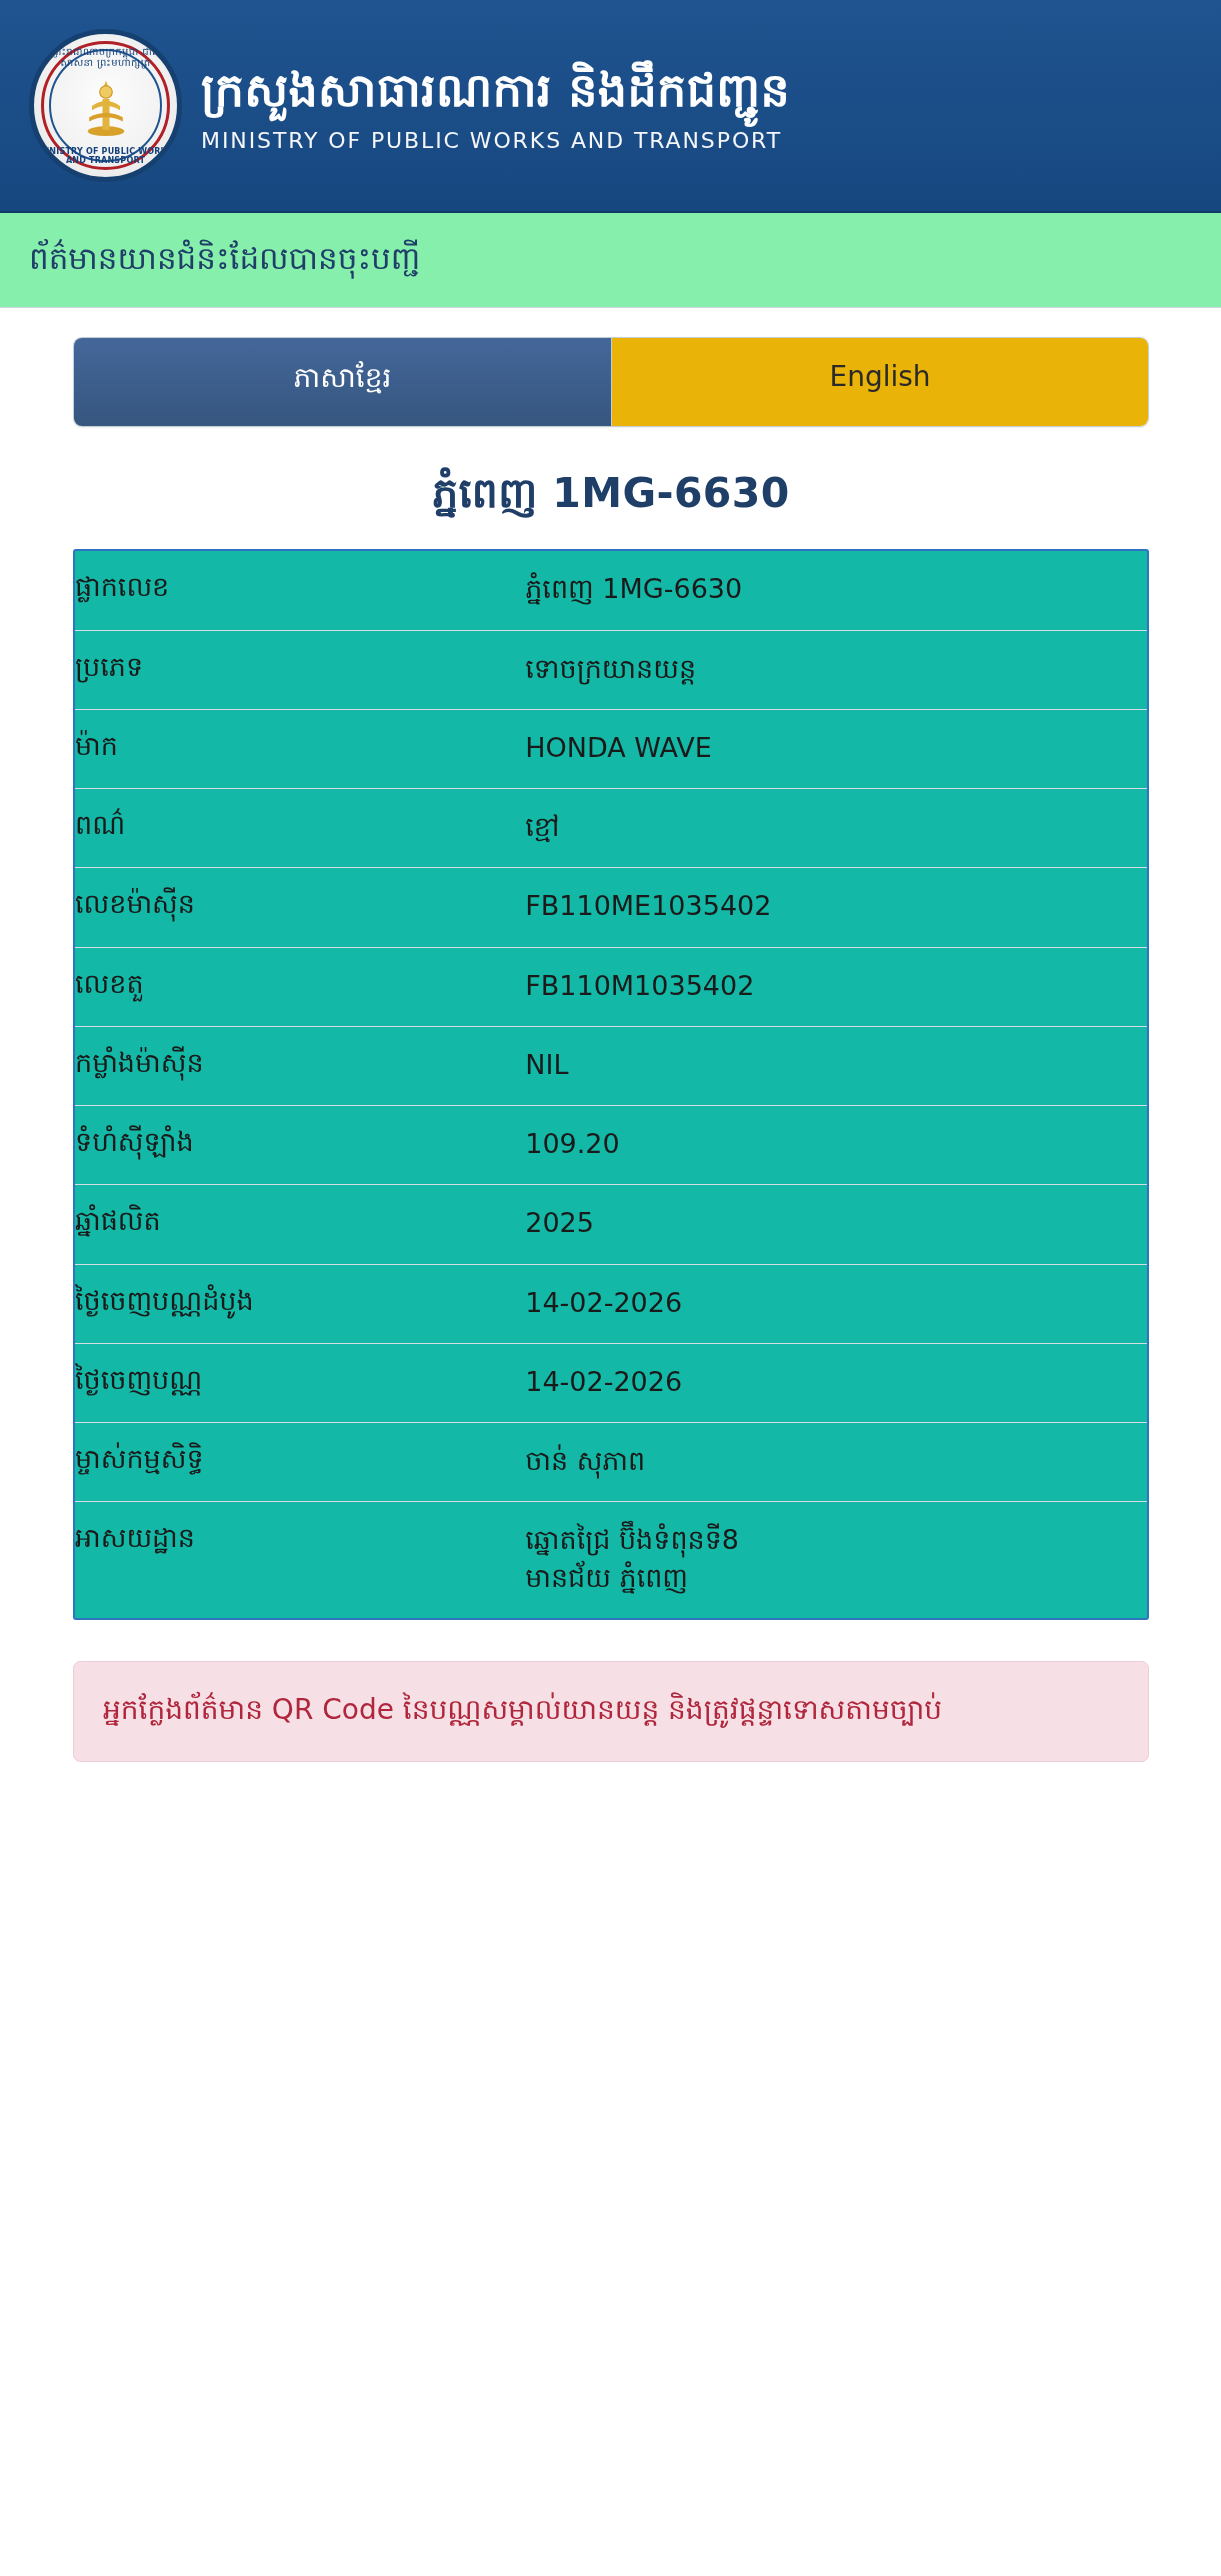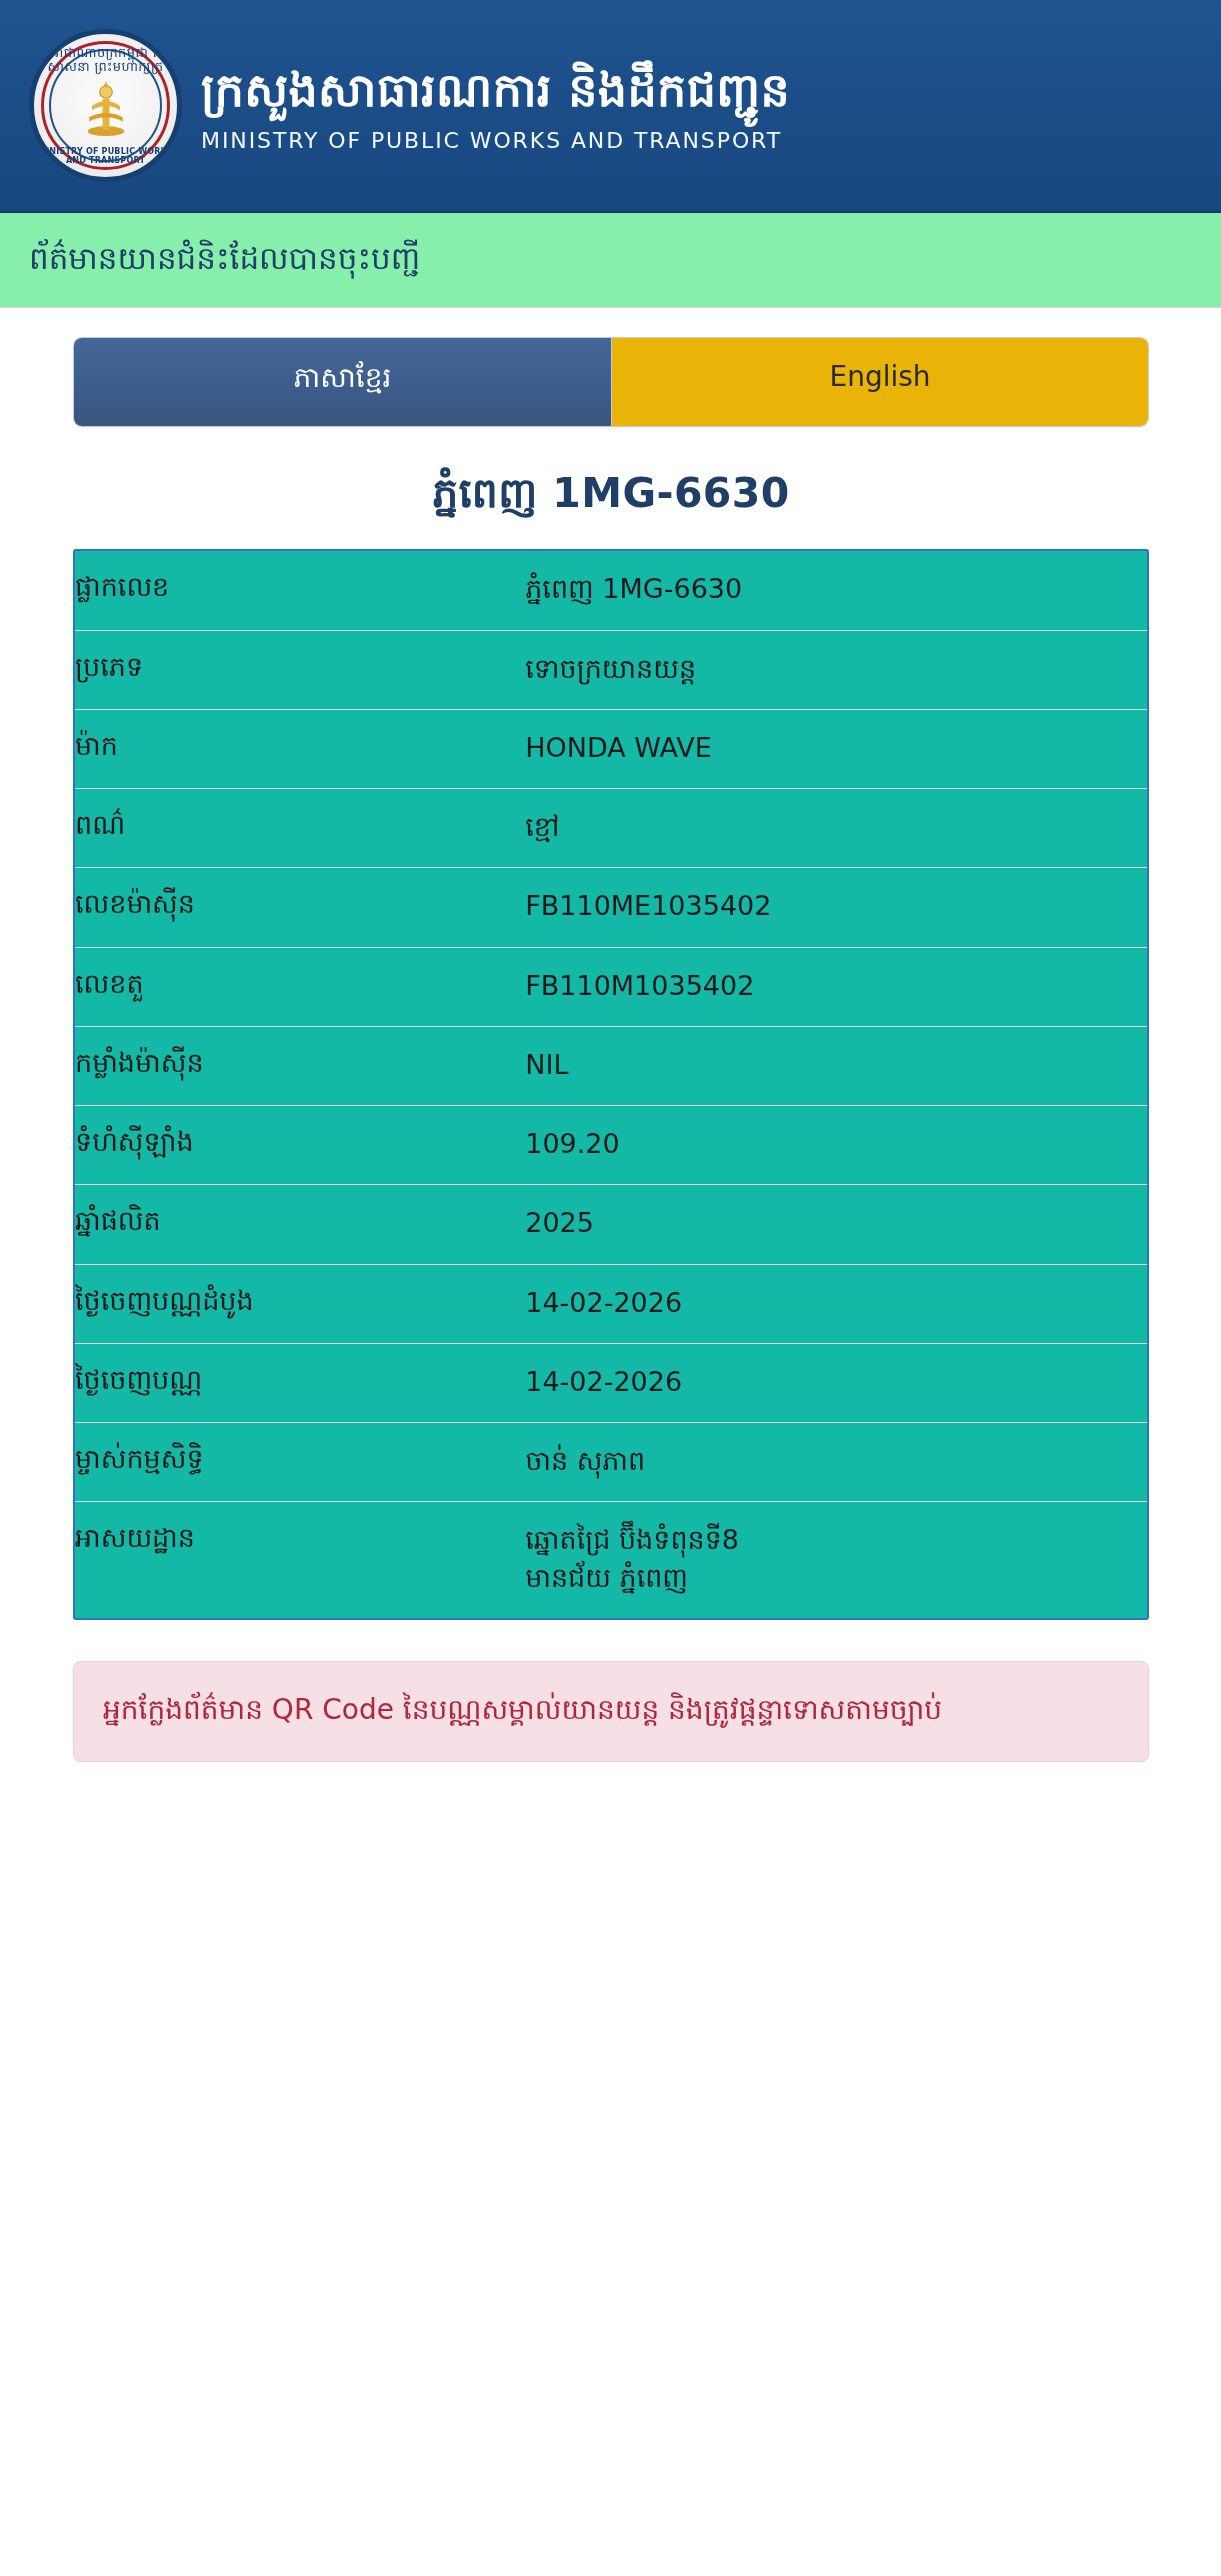--- a/index.html
+++ b/index.html
@@ -47,21 +47,21 @@
     inset: 14.7px;
     border-radius: 50%;
     border: 2.2px solid #1f5490;
   }
   .logo .top-text {
     position: absolute;
     top: 11.7px;
     left: 0;
     right: 0;
     text-align: center;
-    font-size: 13px;
+    font-size: 10px;
     color: #16417a;
     letter-spacing: 0.4px;
     line-height: 1.1;
   }
   .logo .bottom-text {
     position: absolute;
     bottom: 11.7px;
     left: 0;
     right: 0;
     text-align: center;

